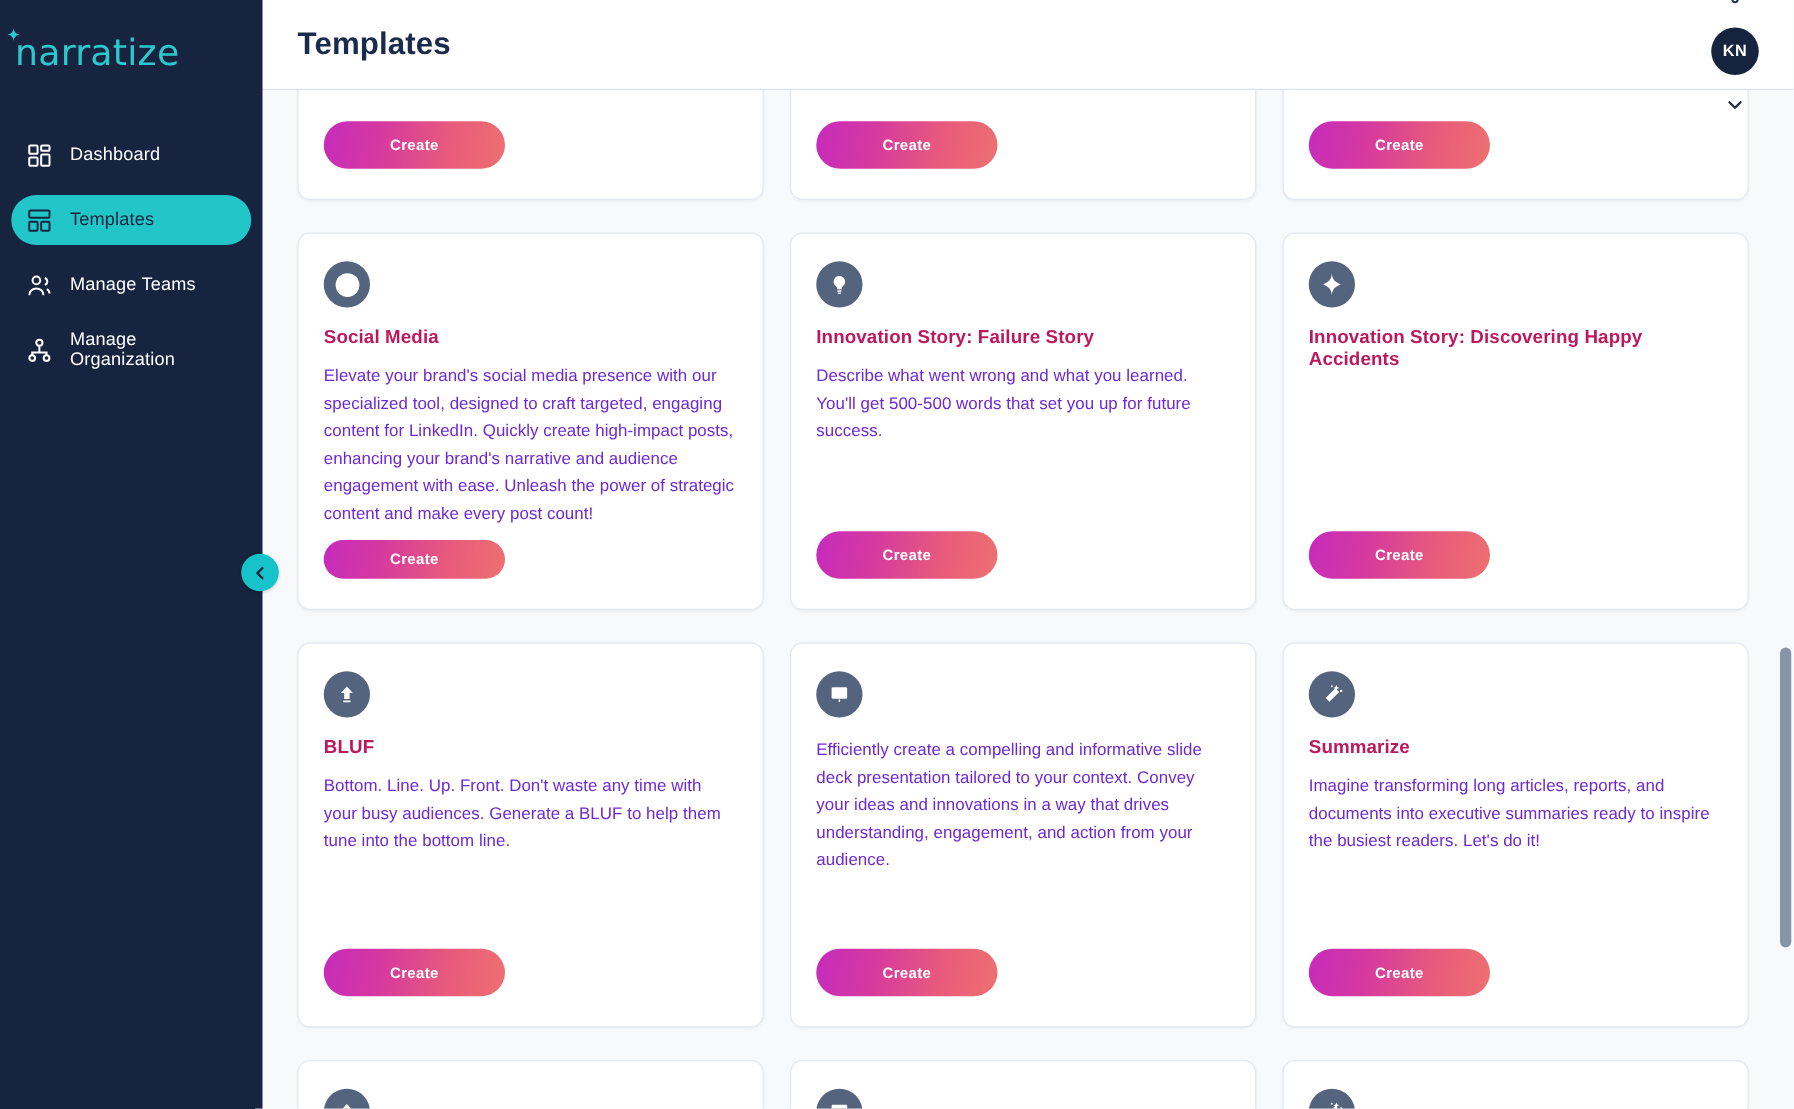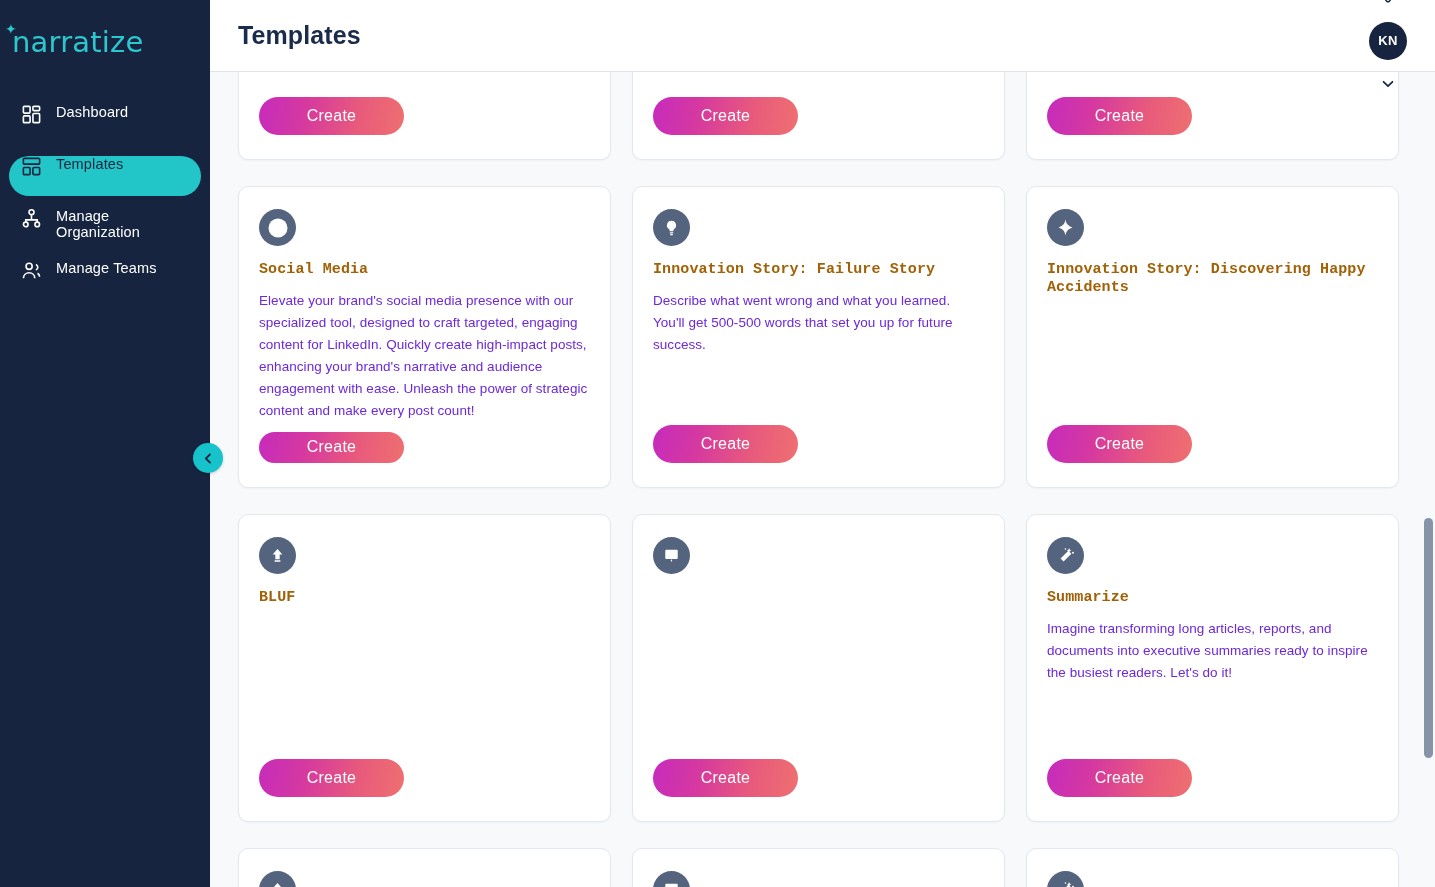--- a/index.html
+++ b/index.html
@@ -55,21 +55,21 @@
     font-size: 14px;
     line-height: 1;
   }
 
   .nav {
     margin-top: 32px;
     padding: 0 9px;
   }
   .nav-item {
     display: flex;
-    align-items: flex-start;
+    align-items: center;
     gap: 14px;
     height: 40px;
     padding: 0 12px;
     border-radius: 22px;
     margin-bottom: 12px;
     color: #ffffff;
     font-size: 14.5px;
     letter-spacing: 0.15px;
     cursor: pointer;
     user-select: none;
@@ -200,44 +200,43 @@
     align-items: center;
     justify-content: center;
     margin-bottom: 15px;
     flex: 0 0 37px;
   }
   .card-ico svg { fill: #ffffff; }
 
   .card-title {
     font-size: 15px;
     font-weight: bold;
-    color: #a16207;
+    color: #be185d;
     line-height: 1.18;
     margin-bottom: 11px;
     letter-spacing: 0.1px;
-    font-family: Liberation Mono, monospace;
   }
   .card-desc {
     font-size: 13.5px;
     line-height: 22px;
     color: #6d28d9;
     letter-spacing: 0.05px;
   }
   .card-spacer { flex: 1 1 auto; min-height: 10px; }
 
   .cta {
     align-self: flex-start;
     min-width: 145px;
     height: 38px;
     padding: 0 22px;
     border: none;
     border-radius: 19px;
     color: #ffffff;
-    font-size: 16px;
-    font-weight: normal;
+    font-size: 12px;
+    font-weight: bold;
     letter-spacing: 0.25px;
     cursor: pointer;
     background: linear-gradient(100deg, #c62bbd 0%, #d6399f 32%, #e85a7c 68%, #ee7070 100%);
     display: flex;
     align-items: center;
     justify-content: center;
     font-family: "Liberation Sans", sans-serif;
   }
 
   
@@ -295,39 +294,39 @@
             <rect x="2.5" y="12" width="7" height="7.5" rx="1"></rect>
             <rect x="12.5" y="12" width="7" height="7.5" rx="1"></rect>
           </svg>
         </span>
         <span>Templates</span>
       </div>
 
       <div class="nav-item">
         <span class="nav-ico">
           <svg viewBox="0 0 22 22" width="21" height="21" stroke-width="1.7">
+            <circle cx="8.5" cy="6.6" r="3.2"></circle>
+            <path d="M2.6 19c0-3.3 2.7-5.6 5.9-5.6s5.9 2.3 5.9 5.6"></path>
+            <path d="M15.6 4.6c1.2.5 2 1.6 2 2.9 0 1.3-.8 2.4-2 2.9"></path>
+            <path d="M17.3 13.9c1.4.8 2.2 2.1 2.2 3.6"></path>
+          </svg>
+        </span>
+        <span>Manage Teams</span>
+      </div>
+
+      <div class="nav-item">
+        <span class="nav-ico">
+          <svg viewBox="0 0 22 22" width="21" height="21" stroke-width="1.7">
             <circle cx="11" cy="4.4" r="2.6"></circle>
             <circle cx="5" cy="17.2" r="2.4"></circle>
             <circle cx="17" cy="17.2" r="2.4"></circle>
             <path d="M11 7v3.7M5 14.8v-2.3h12v2.3M11 10.7v1.8"></path>
           </svg>
         </span>
         <span>Manage Organization</span>
-      </div>
-
-      <div class="nav-item">
-        <span class="nav-ico">
-          <svg viewBox="0 0 22 22" width="21" height="21" stroke-width="1.7">
-            <circle cx="8.5" cy="6.6" r="3.2"></circle>
-            <path d="M2.6 19c0-3.3 2.7-5.6 5.9-5.6s5.9 2.3 5.9 5.6"></path>
-            <path d="M15.6 4.6c1.2.5 2 1.6 2 2.9 0 1.3-.8 2.4-2 2.9"></path>
-            <path d="M17.3 13.9c1.4.8 2.2 2.1 2.2 3.6"></path>
-          </svg>
-        </span>
-        <span>Manage Teams</span>
       </div>
 
     </nav>
   </aside>
 
   <div class="collapse-btn">
     <svg viewBox="0 0 20 20" width="15" height="15" stroke-width="2.4" stroke-linecap="round" stroke-linejoin="round">
       <path d="M12 4.5 6.5 10 12 15.5"></path>
     </svg>
   </div>
@@ -426,31 +425,33 @@
         </article>
 
         <article class="card h-std">
           <div class="card-ico">
             <svg viewBox="0 0 22 22" width="19" height="19">
                 <path d="M11 3.6l5.6 6.2h-3.1v5.4h-5V9.8H5.4z"></path>
                 <rect x="7.5" y="16.6" width="7" height="1.7" rx=".5"></rect>
               </svg>
           </div>
           <div class="card-title">BLUF</div>
+          <p class="card-desc">Bottom. Line. Up. Front. Don't waste any time with your busy audiences. Generate a BLUF to help them tune into the bottom line.</p>
           <div class="card-spacer"></div>
           <button class="cta">Create</button>
         </article>
 
         <article class="card h-std">
           <div class="card-ico">
             <svg viewBox="0 0 22 22" width="19" height="19">
                 <rect x="3.8" y="4.4" width="14.4" height="10.6" rx="1.2"></rect>
                 <rect x="10.3" y="15.6" width="1.4" height="2.4" rx=".6"></rect>
               </svg>
           </div>
+          <p class="card-desc">Efficiently create a compelling and informative slide deck presentation tailored to your context. Convey your ideas and innovations in a way that drives understanding, engagement, and action from your audience.</p>
           <div class="card-spacer"></div>
           <button class="cta">Create</button>
         </article>
 
         <article class="card h-std">
           <div class="card-ico">
             <svg viewBox="0 0 22 22" width="20" height="20">
               <path d="M13.6 5.1l3.3 3.3-8.6 8.6-3.3-3.3z"></path>
               <path d="M14.4 2.2l.8 1.8 1.8.8-1.8.8-.8 1.8-.8-1.8-1.8-.8 1.8-.8z"></path>
               <circle cx="18.6" cy="7.4" r="1.1"></circle>

